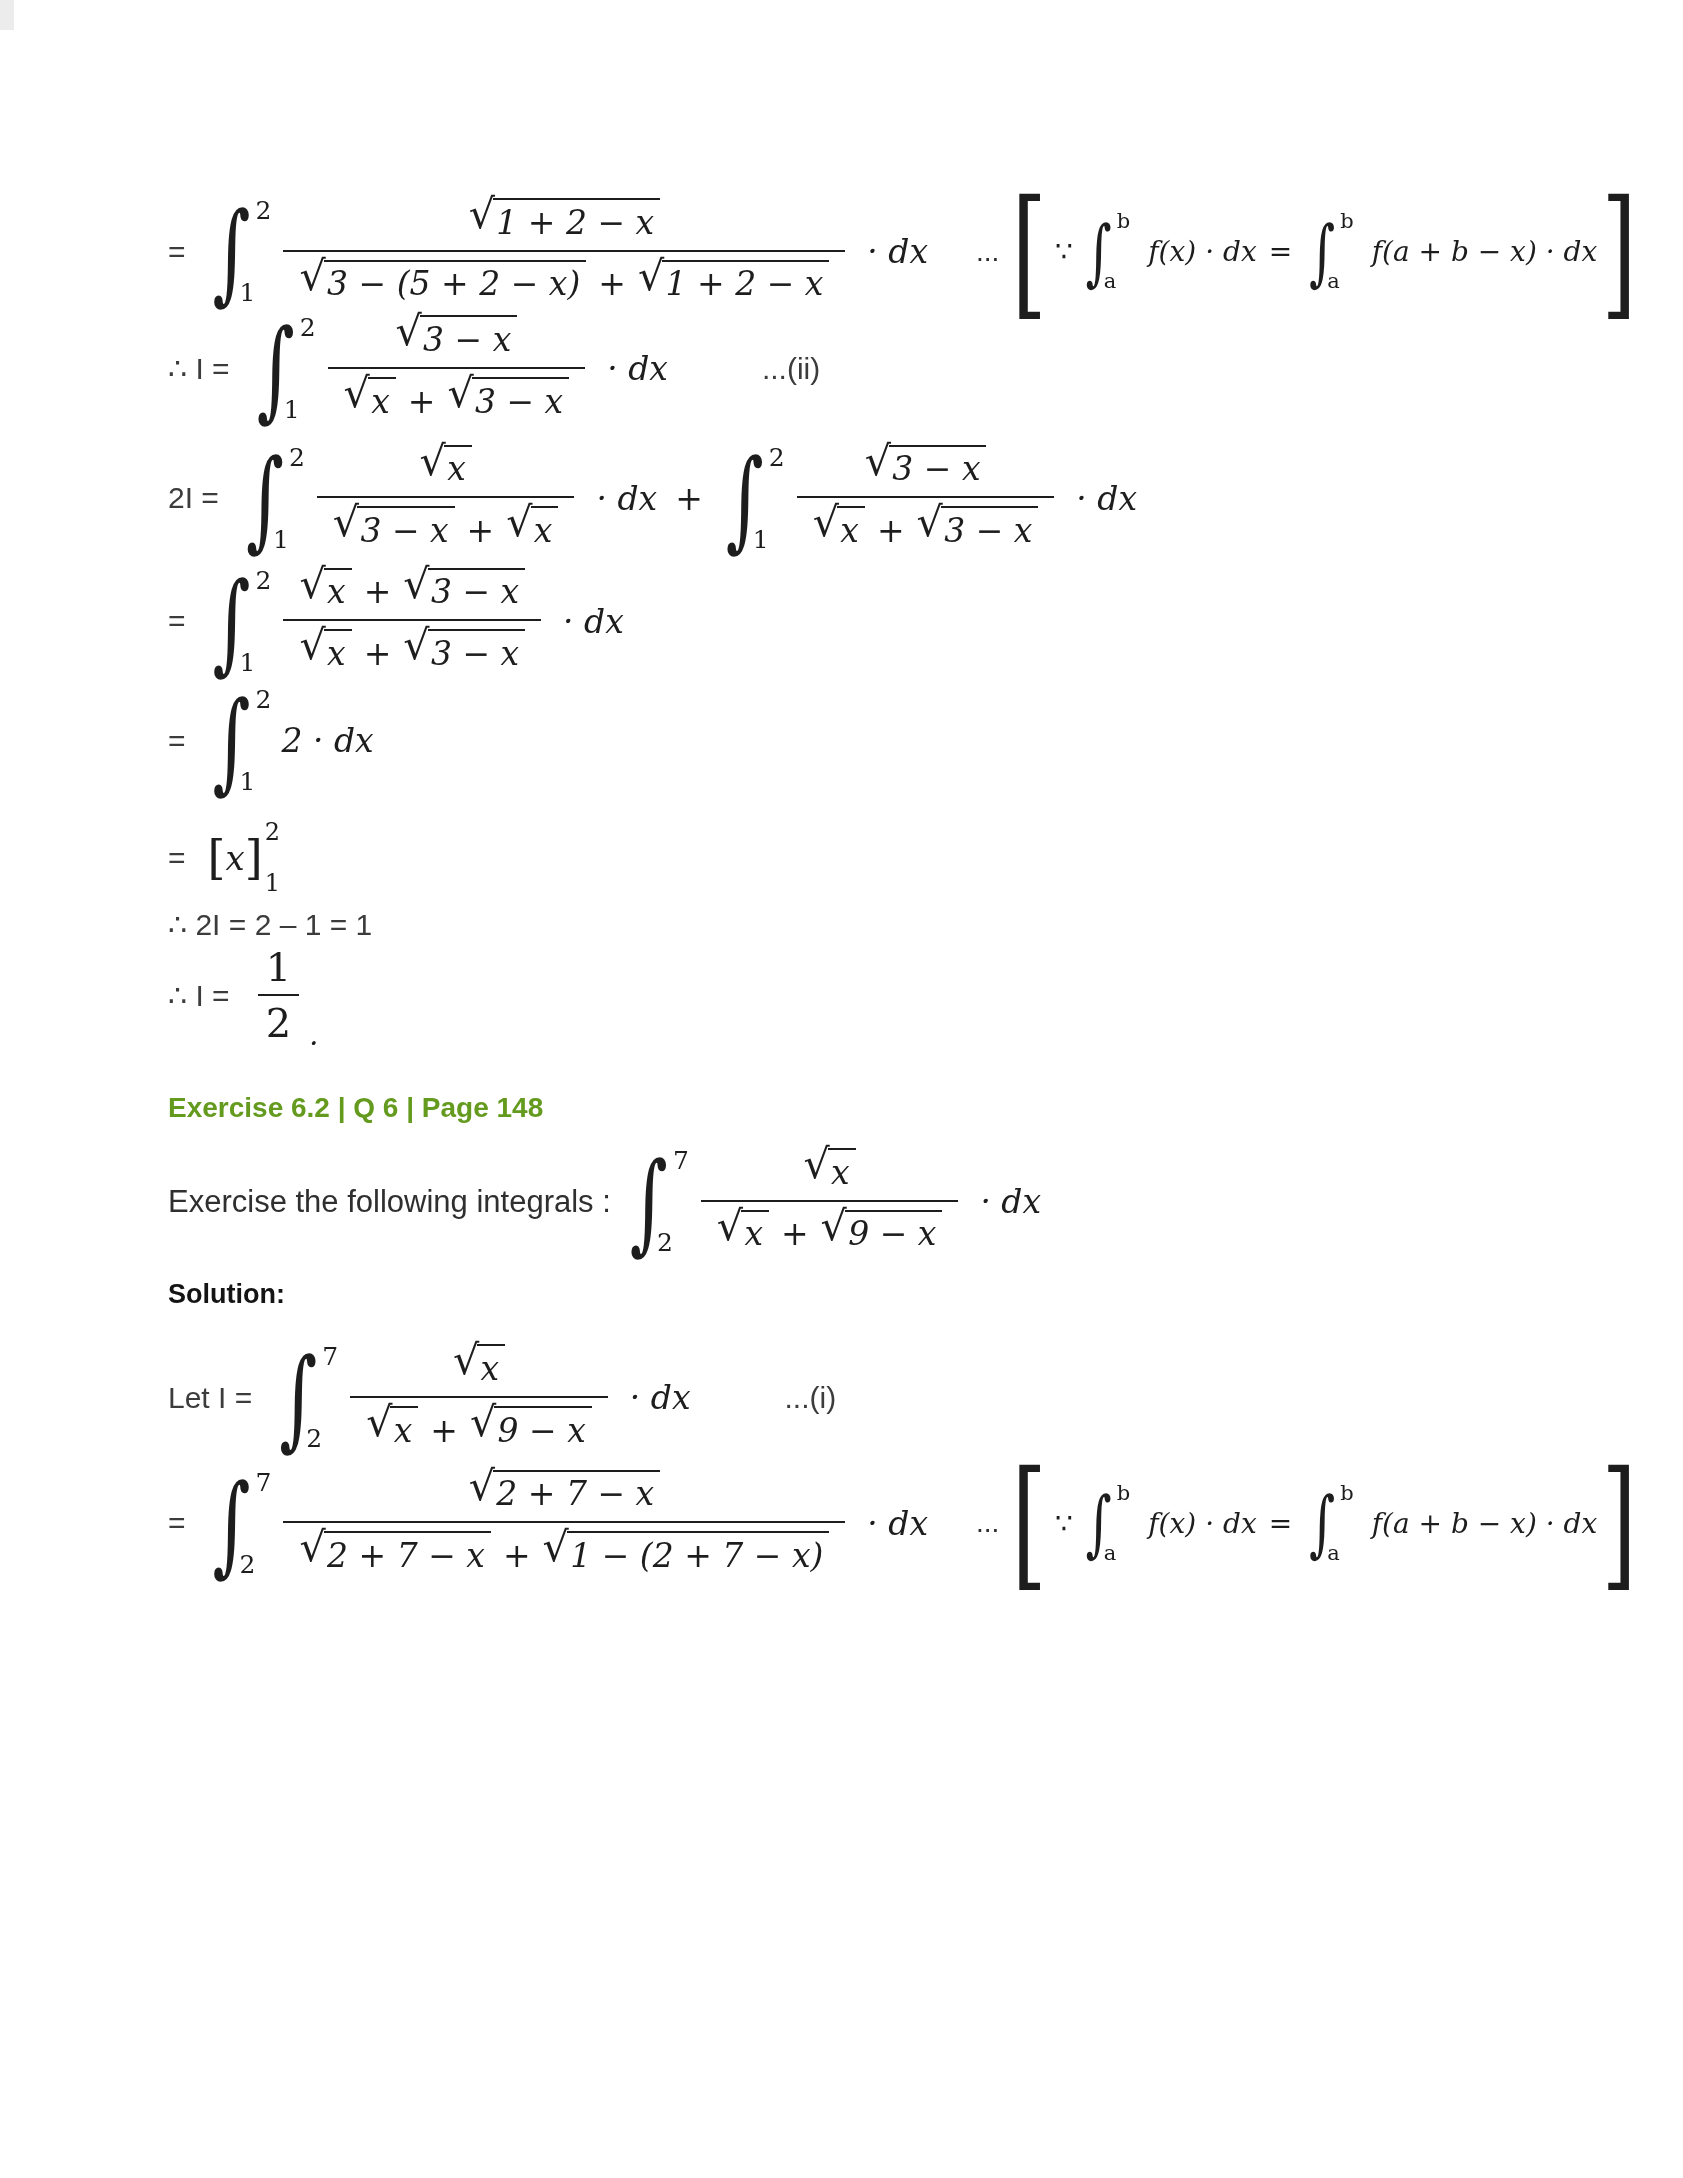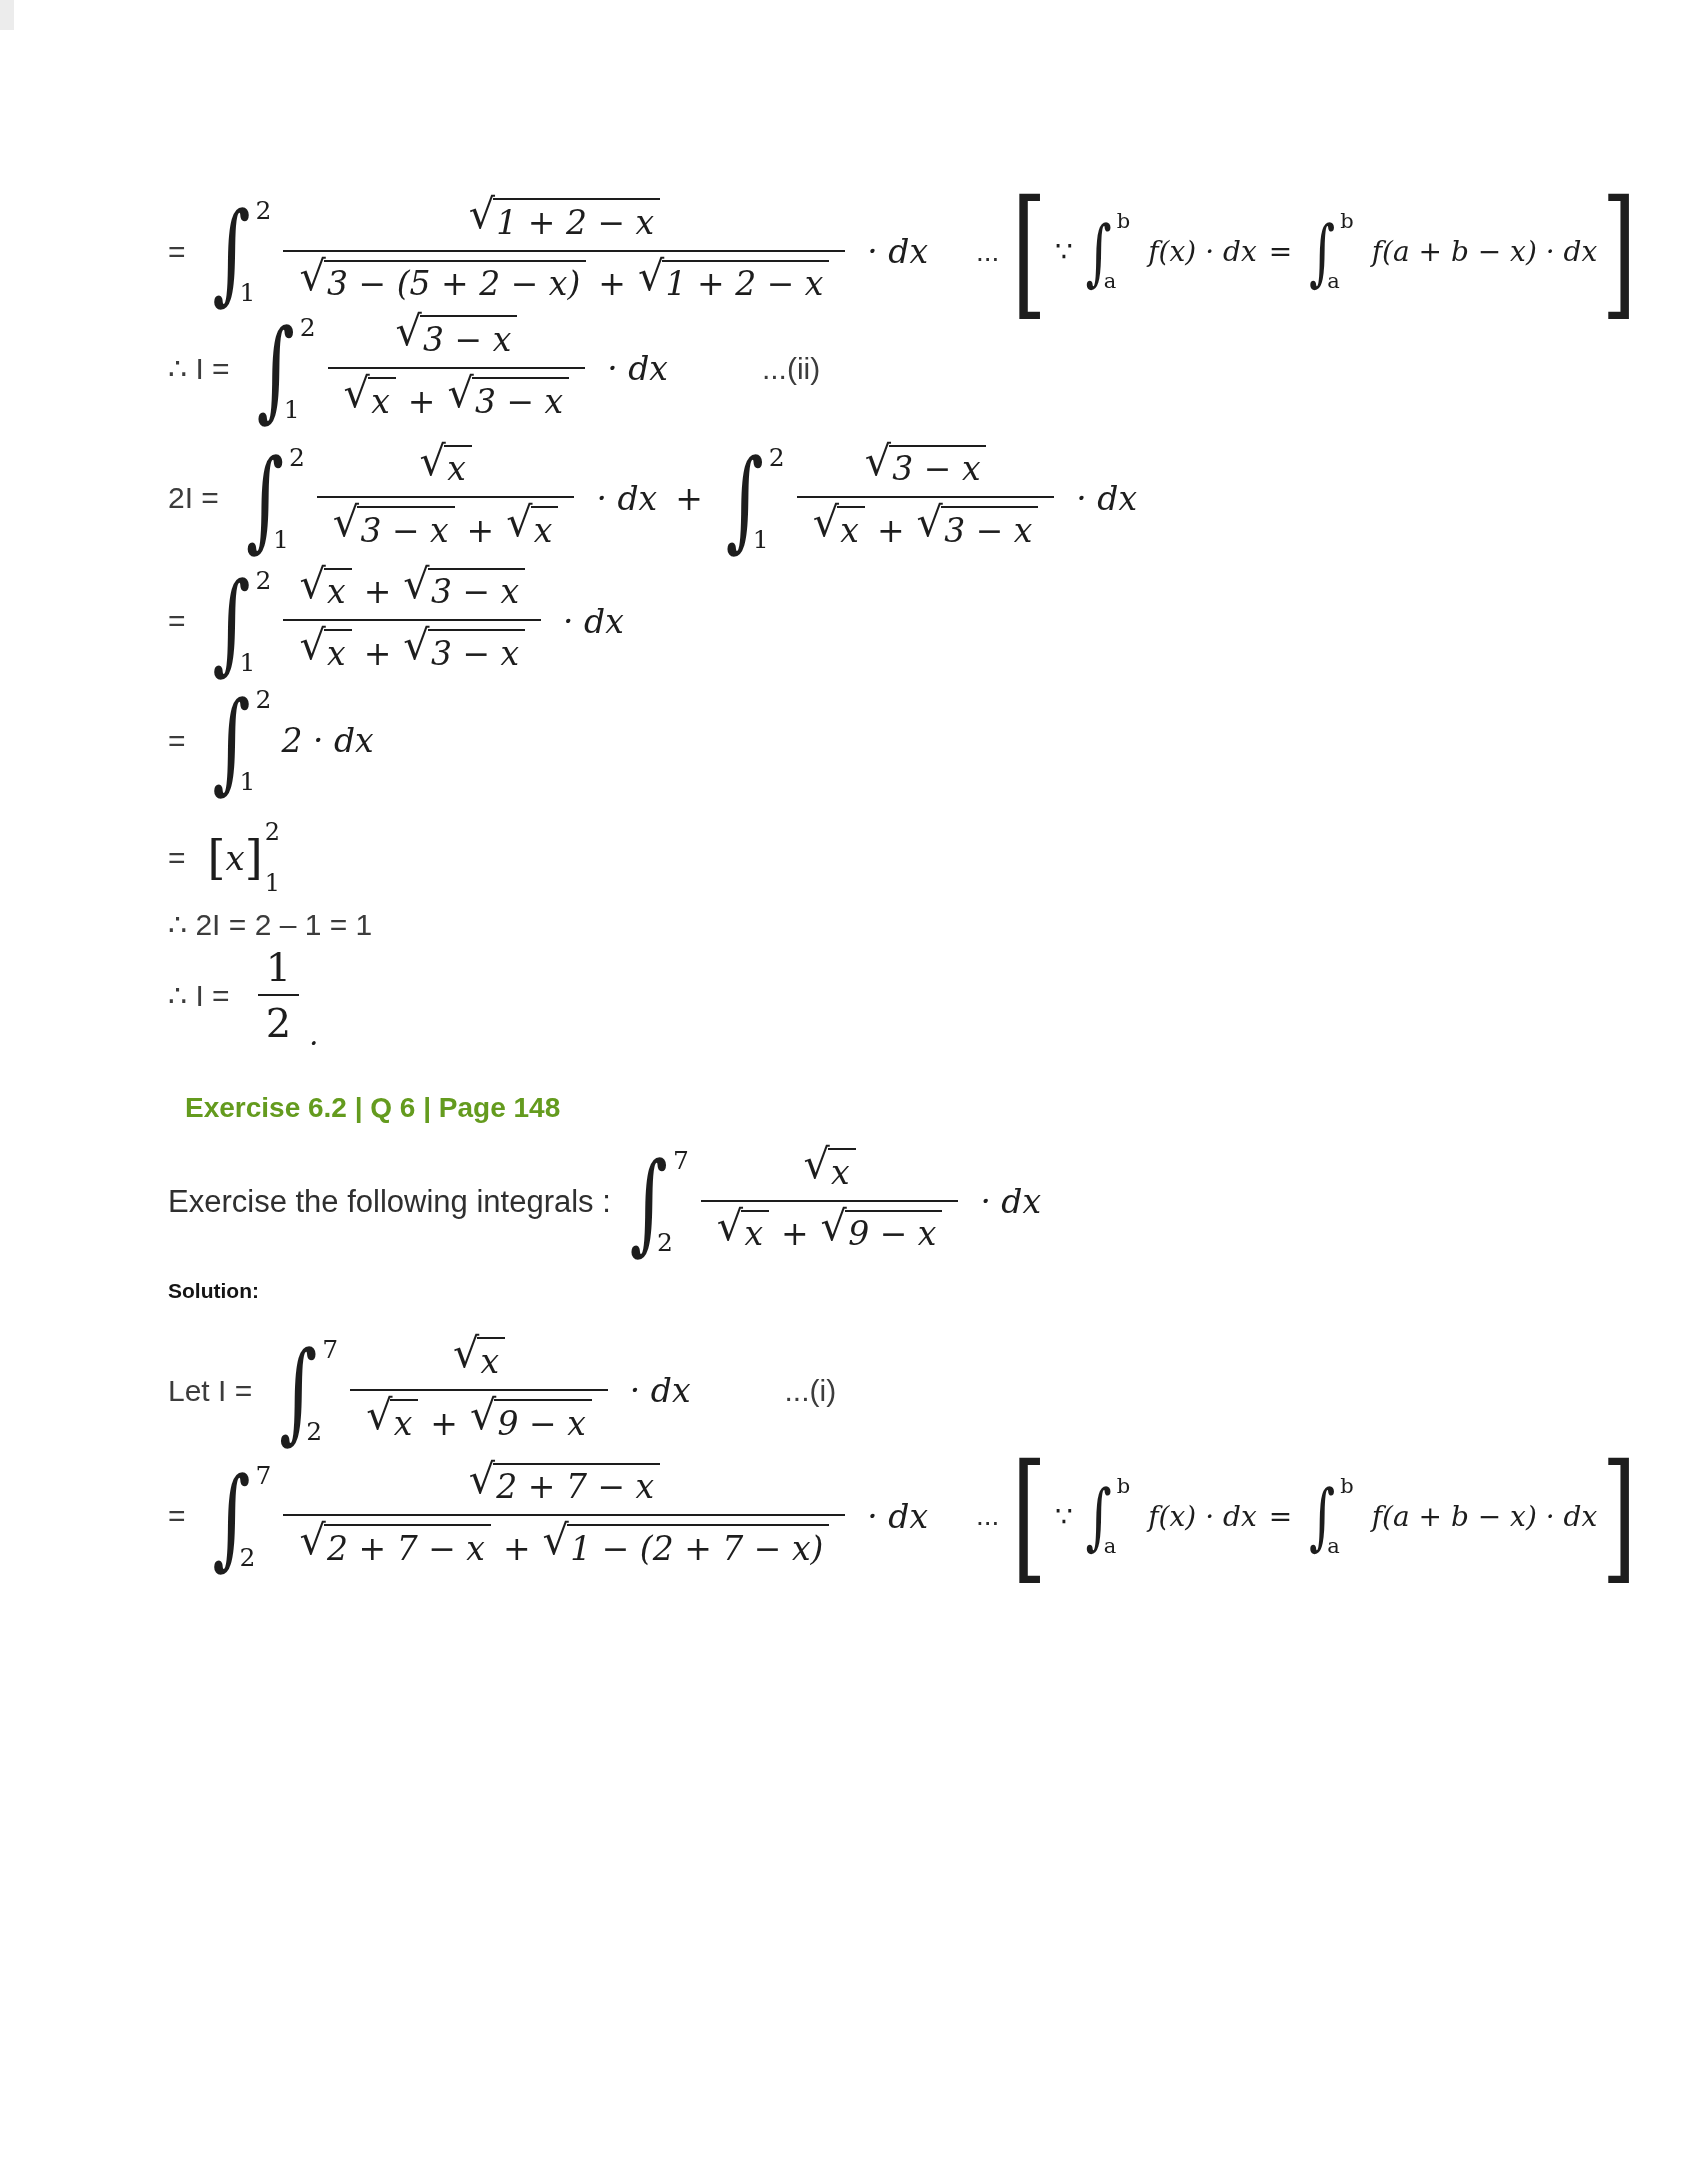--- a/index.html
+++ b/index.html
@@ -58,22 +58,22 @@
   .bounds-col { display:inline-flex; flex-direction:column; justify-content:space-between;
                 height:75px; font-style:normal; font-size:24px; line-height:1; margin-left:2px; }
 
   
   .sfrac { display:inline-flex; flex-direction:column; align-items:center;
            font-family:"DejaVu Serif", serif; font-style:normal; font-size:40px; margin:0 6px; }
   .sfrac .snum { padding:0 8px 4px; }
   .sfrac .sden { border-top:2.5px solid #1d1d1d; padding:4px 8px 0; }
   .period { align-self:flex-end; font-size:30px; margin-left:4px; transform:translateY(6px); }
 
-  .exercise-heading { color:#649b1e; font-size:28px; font-weight:bold;margin-left:17px; }
-  .solution-label { color:#141414; font-size:21px; font-weight:bold; }
+  .exercise-heading { color:#649b1e; font-size:28px; font-weight:bold; }
+  .solution-label { color:#141414; font-size:27px; font-weight:bold; }
   .q-text { color:#2f2f2f; font-size:31px; margin-right:14px; flex:none; }
   .pre { white-space:pre-wrap; }
 
   
   .mb-a  { margin-bottom:10px; }
   .mb-b  { margin-bottom:22px; }
   .mb-c  { margin-bottom:26px; }
   .mb-d  { margin-bottom:16px; }
   .mb-e  { margin-bottom:12px; }
   .mb-f  { margin-bottom:26px; }

